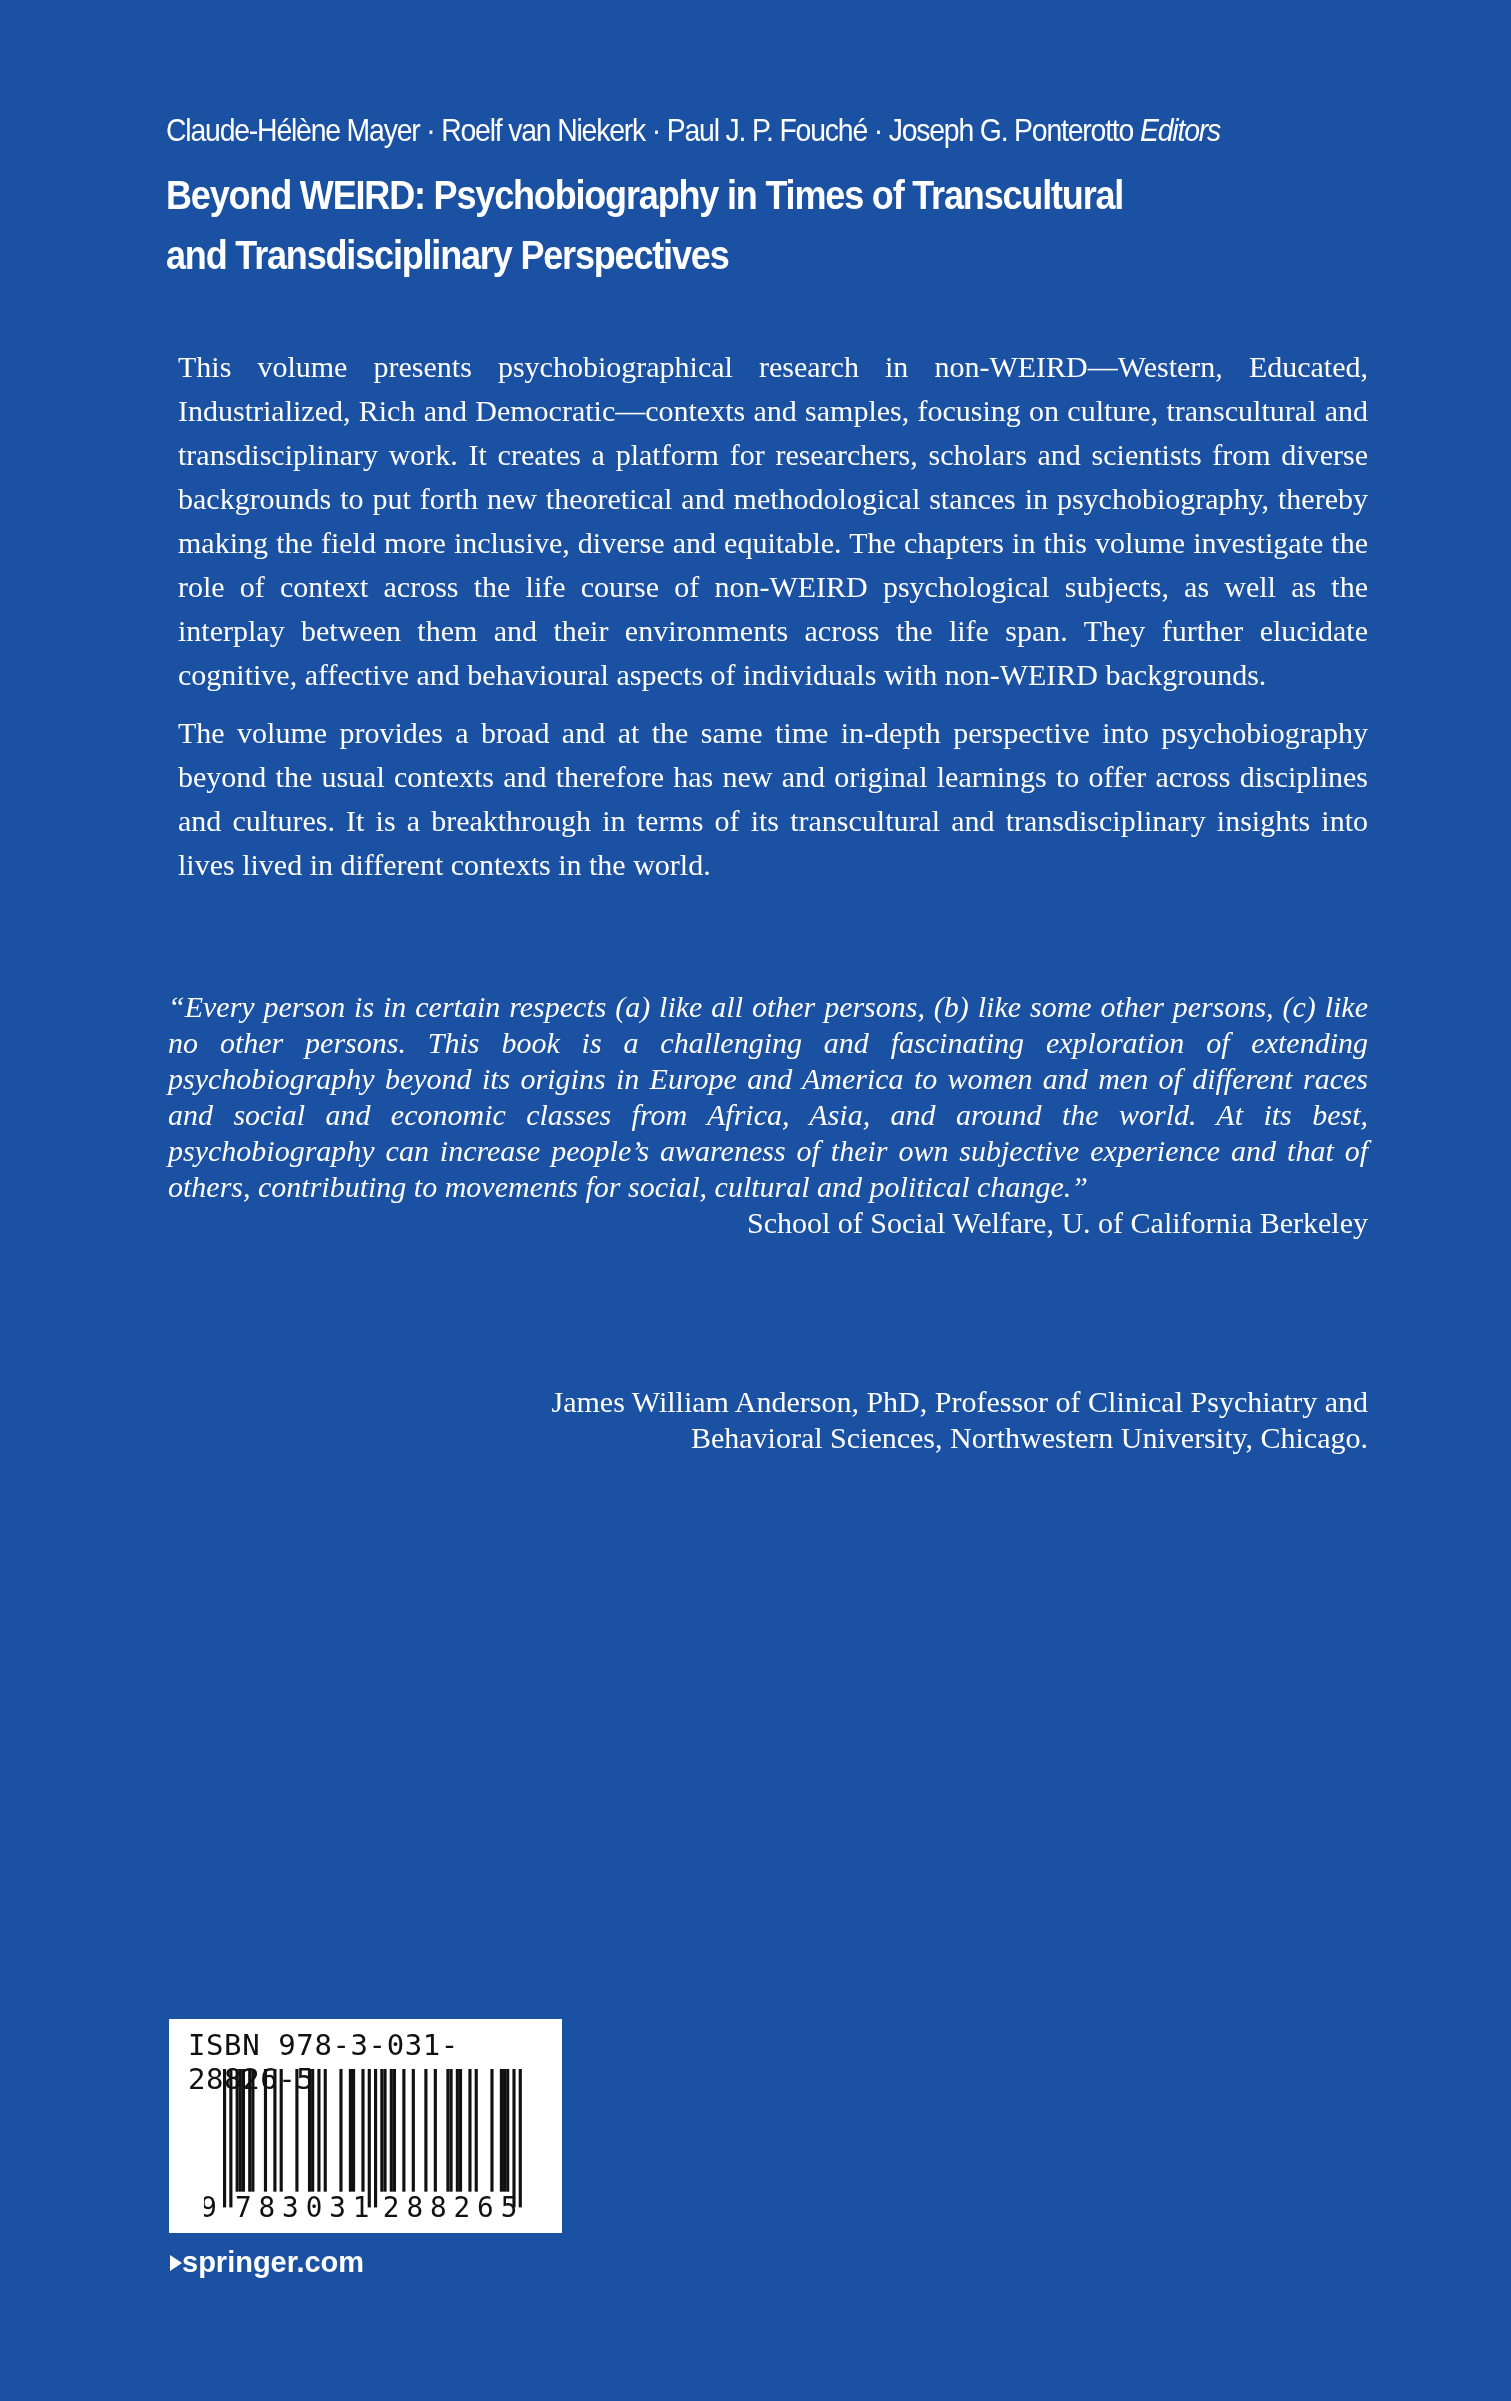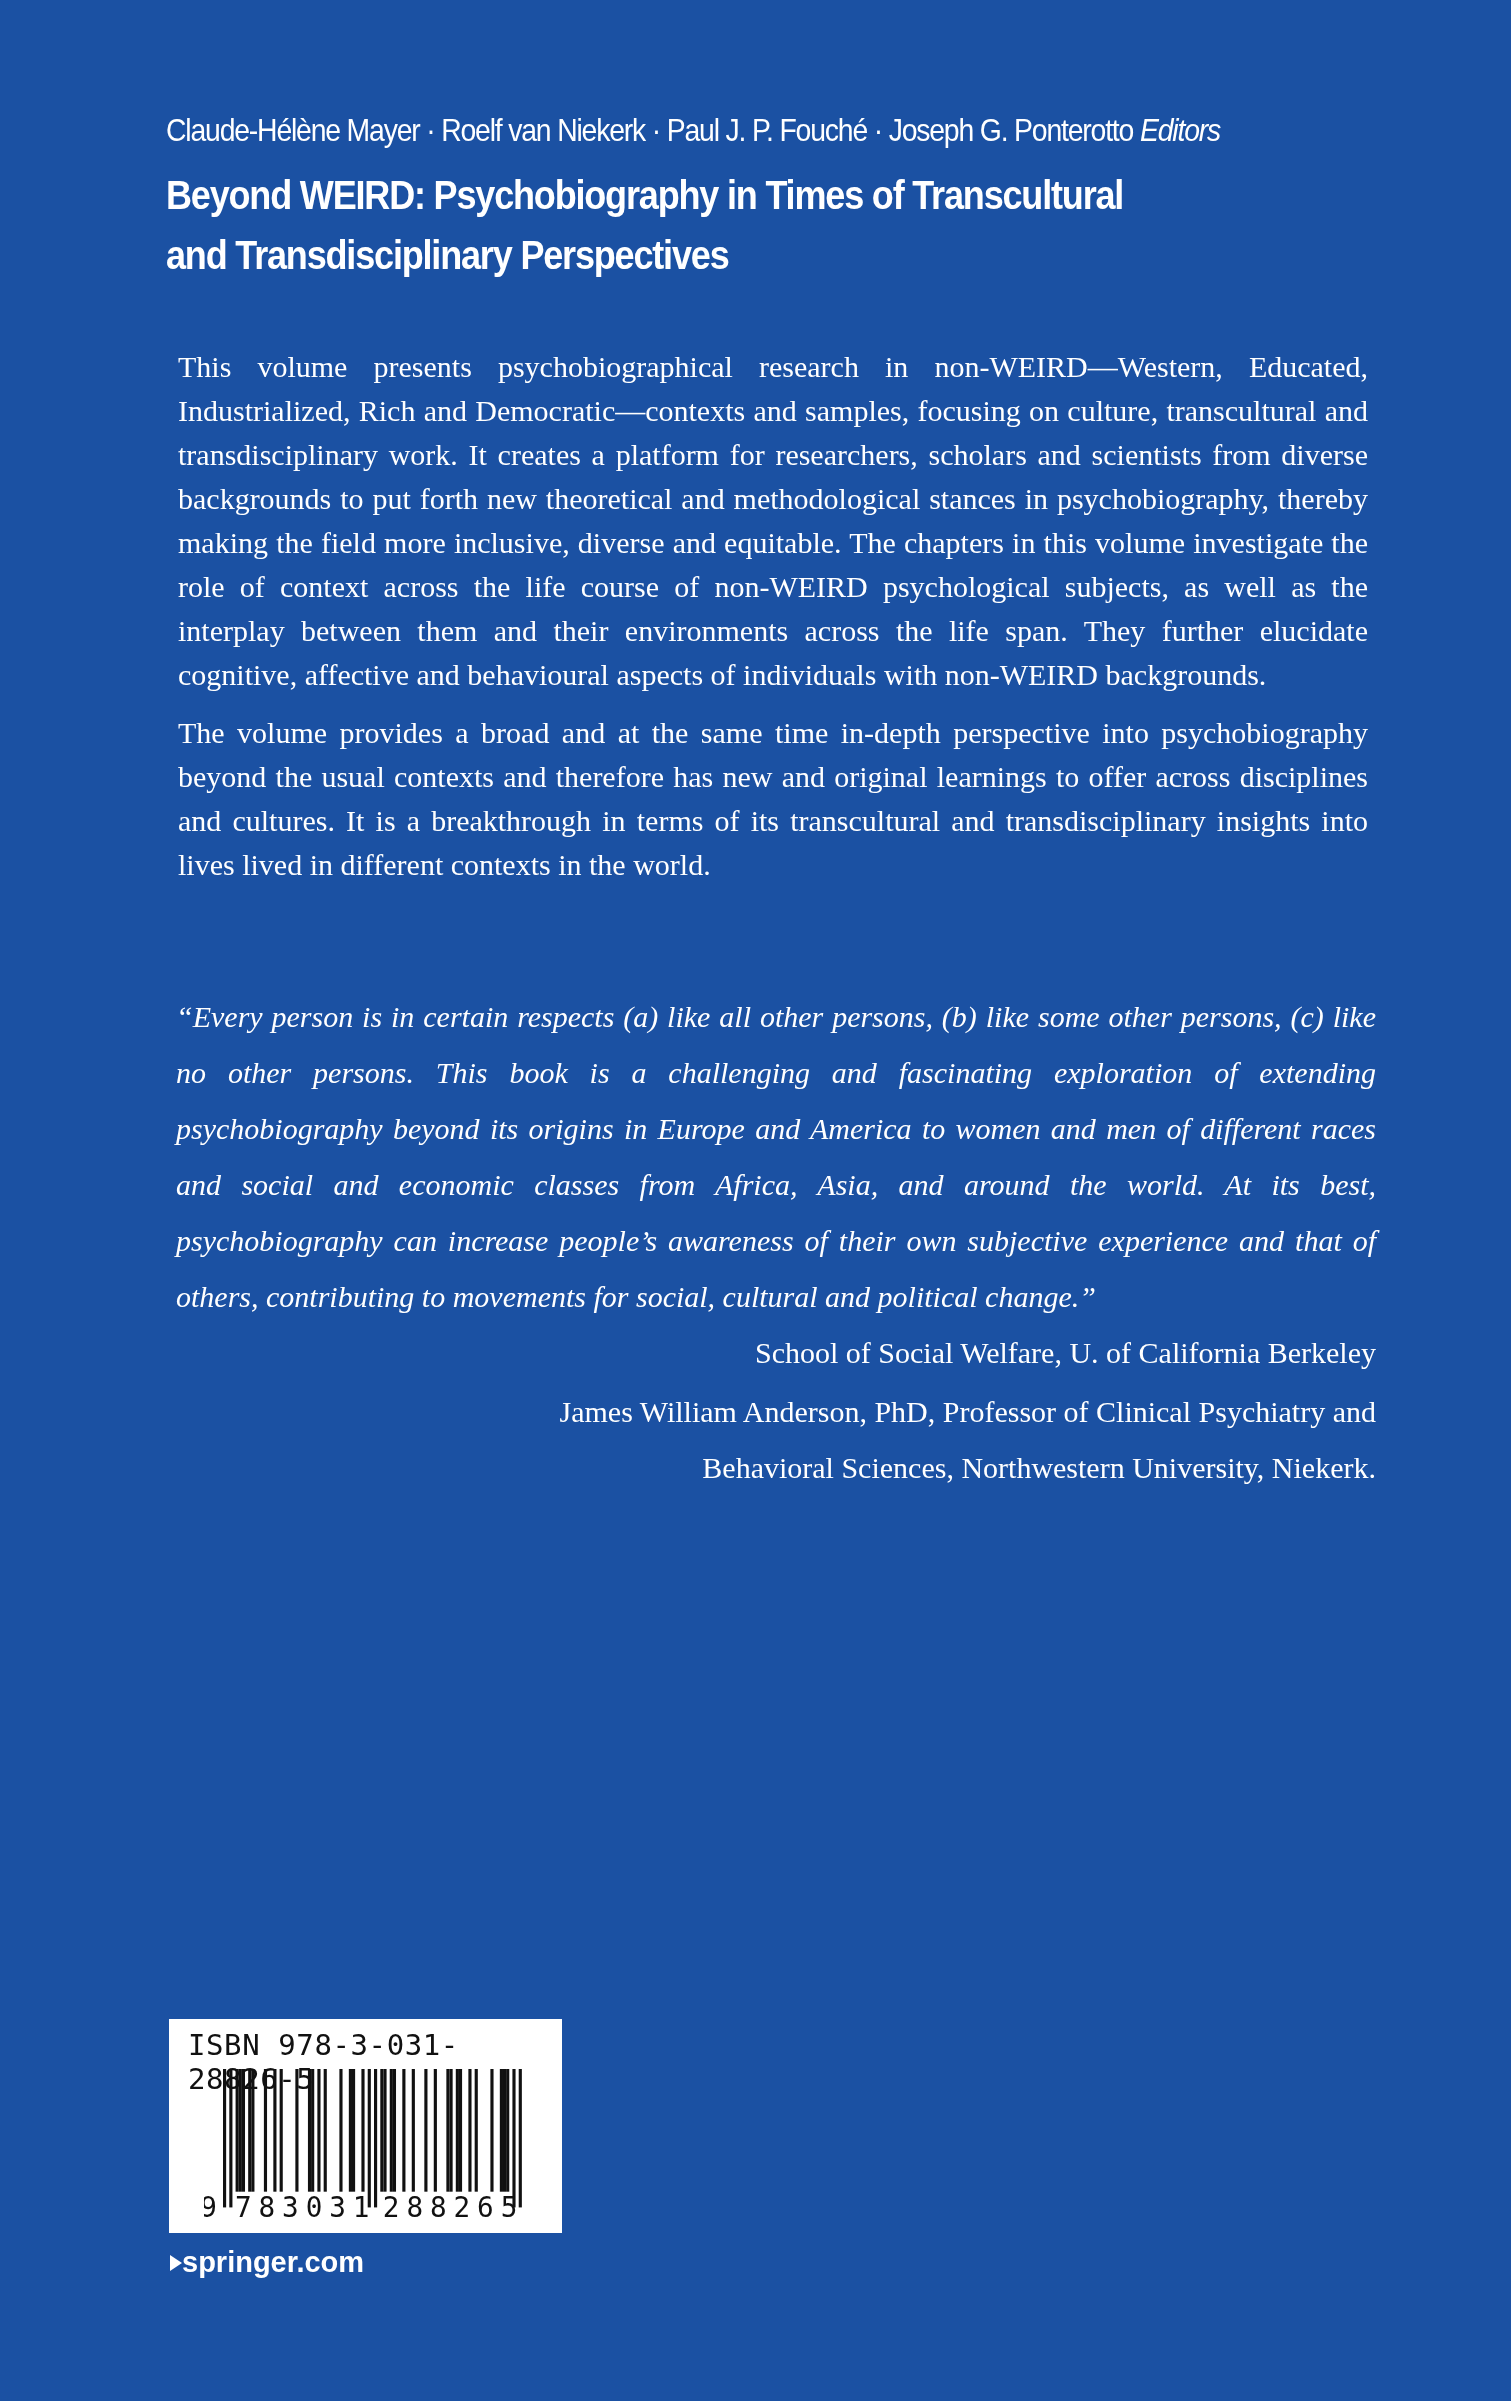--- a/index.html
+++ b/index.html
@@ -28,21 +28,21 @@
   .body {
     position: absolute; left: 168px; top: 345px; width: 1200px;
     font-family: "Liberation Serif", serif;
     font-size: 30px; line-height: 44px;
     text-align: justify;
   }
   .body p { margin: 0 0 14px 10px; }
   .quote {
     position: absolute; left: 168px; width: 1200px;
     font-family: "Liberation Serif", serif;
-    font-size: 30px; line-height: 56px; margin-left: 8px;
+    font-size: 30px; line-height: 36px;
   }
   .quote .q-text { font-style: italic; text-align: justify; }
   .quote .attrib { text-align: right; }
   .q1 { top: 989px; }
   .q2 { top: 1384px; }
   .barcode-box {
     position: absolute; left: 169px; top: 2019px;
     width: 393px; height: 214px;
     background: #ffffff; color: #111;
   }
@@ -78,21 +78,21 @@
   <p>The volume provides a broad and at the same time in-depth perspective into psychobiography beyond the usual contexts and therefore has new and original learnings to offer across disciplines and cultures. It is a breakthrough in terms of its transcultural and transdisciplinary insights into lives lived in different contexts in the world.</p>
 </div>
 
 <div class="quote q1">
   <div class="q-text">“Every person is in certain respects (a) like all other persons, (b) like some other persons, (c) like no other persons. This book is a challenging and fascinating exploration of extending psychobiography beyond its origins in Europe and America to women and men of different races and social and economic classes from Africa, Asia, and around the world. At its best, psychobiography can increase people’s awareness of their own subjective experience and that of others, contributing to movements for social, cultural and political change.”</div>
   <div class="attrib">School of Social Welfare, U. of California Berkeley</div>
 </div>
 
 <div class="quote q2">
   <div class="attrib">James William Anderson, PhD, Professor of Clinical Psychiatry and</div>
-  <div class="attrib">Behavioral Sciences, Northwestern University, Niekerk.</div>
+  <div class="attrib">Behavioral Sciences, Northwestern University, Chicago.</div>
 </div>
 
 <div class="barcode-box">
   <div class="isbn-text">ISBN 978-3-031-28826-5</div>
   <svg class="bars" id="bars" viewBox="0 0 540 240">
       <rect x="30" y="0" width="5" height="220" fill="#111"></rect>
       <rect x="40" y="0" width="5" height="220" fill="#111"></rect>
       <rect x="50" y="0" width="5" height="195" fill="#111"></rect>
       <rect x="55" y="0" width="5" height="195" fill="#111"></rect>
       <rect x="60" y="0" width="5" height="195" fill="#111"></rect>

